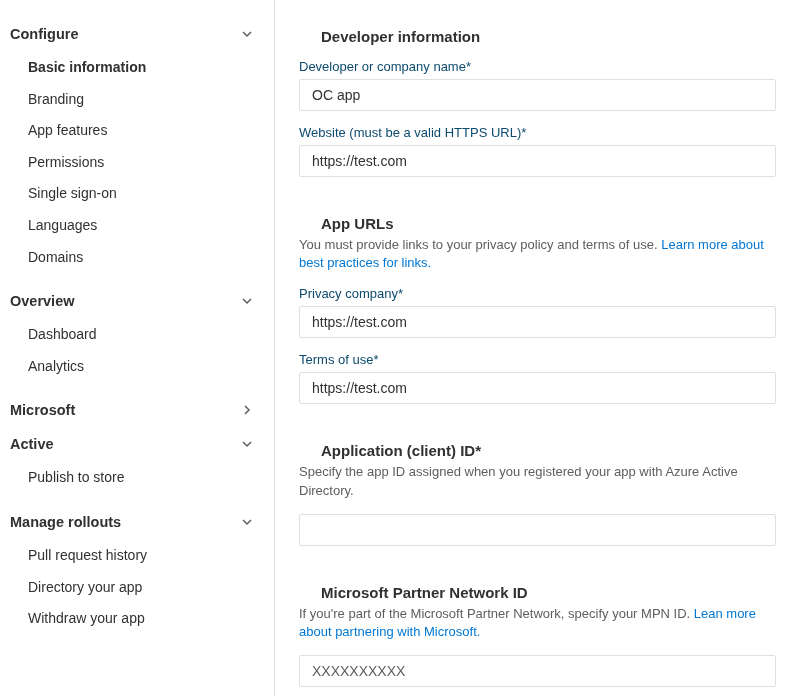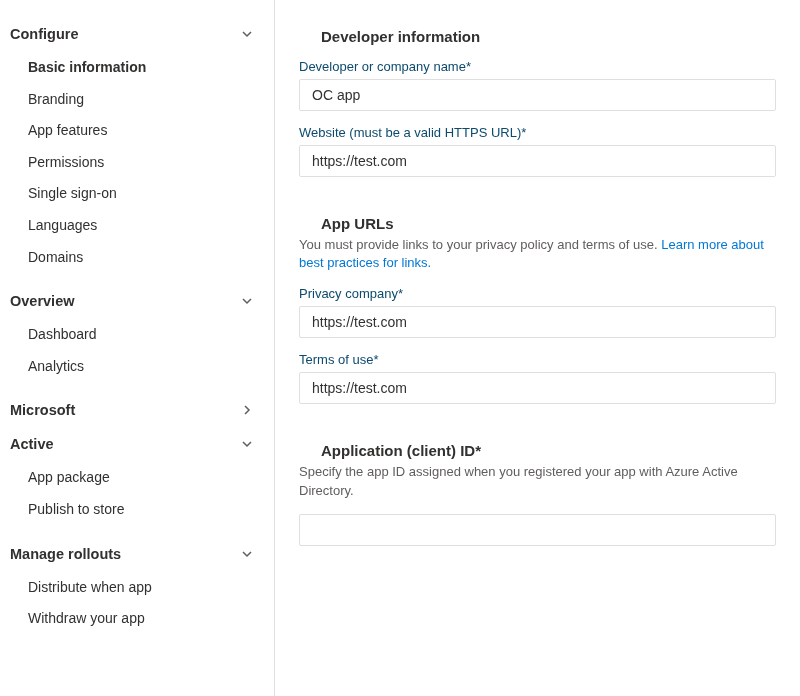--- a/index.html
+++ b/index.html
@@ -172,36 +172,36 @@
   <div class="nav-section">
     <div class="nav-header">
       <span class="nav-header-label">Active</span>
       <span class="chevron">
         <svg viewBox="0 0 12 12">
             <polyline points="2,4 6,8 10,4"></polyline>
           </svg>
       </span>
     </div>
     <div class="nav-items">
-      <a class="nav-item">App package</a>
       <a class="nav-item">Publish to store</a>
     </div>
   </div>
 
   <div class="nav-section">
     <div class="nav-header">
       <span class="nav-header-label">Manage rollouts</span>
       <span class="chevron">
         <svg viewBox="0 0 12 12">
             <polyline points="2,4 6,8 10,4"></polyline>
           </svg>
       </span>
     </div>
     <div class="nav-items">
-      <a class="nav-item">Distribute when app</a>
+      <a class="nav-item">Pull request history</a>
+      <a class="nav-item">Directory your app</a>
       <a class="nav-item">Withdraw your app</a>
     </div>
   </div>
 
 </nav>
 
 <main class="main">
 
   <section class="section">
     <h3 class="section-title">Developer information</h3>
@@ -229,14 +229,21 @@
       <input class="field-input" type="text" value="https://test.com" style="">
     </div>
   </section>
 
   <section class="section">
     <h3 class="section-title">Application (client) ID*</h3>
     <p class="section-desc">Specify the app ID assigned when you registered your app with Azure Active Directory.</p>
     <input class="field-input" type="text" value="" style="">
   </section>
 
+  <section class="section">
+    <h3 class="section-title">Microsoft Partner Network ID</h3>
+    <p class="section-desc">
+      <span>If you're part of the Microsoft Partner Network, specify your MPN ID. </span><a>Lean more about partnering with Microsoft.</a>
+    </p>
+    <input class="field-input muted" type="text" value="XXXXXXXXXX" style="">
+  </section>
 
 </main>
 
 </body></html>

